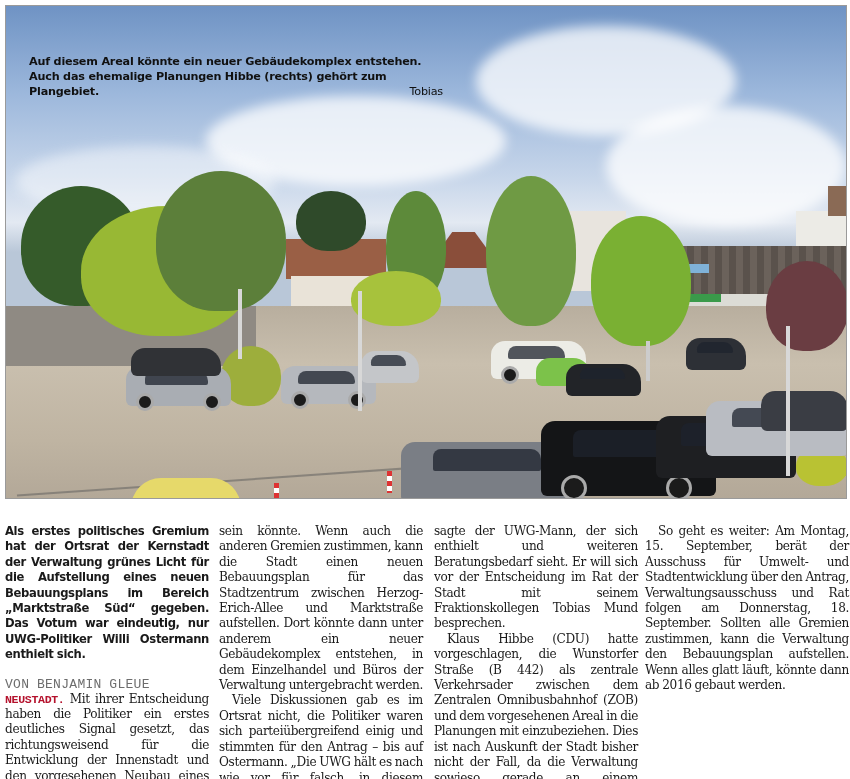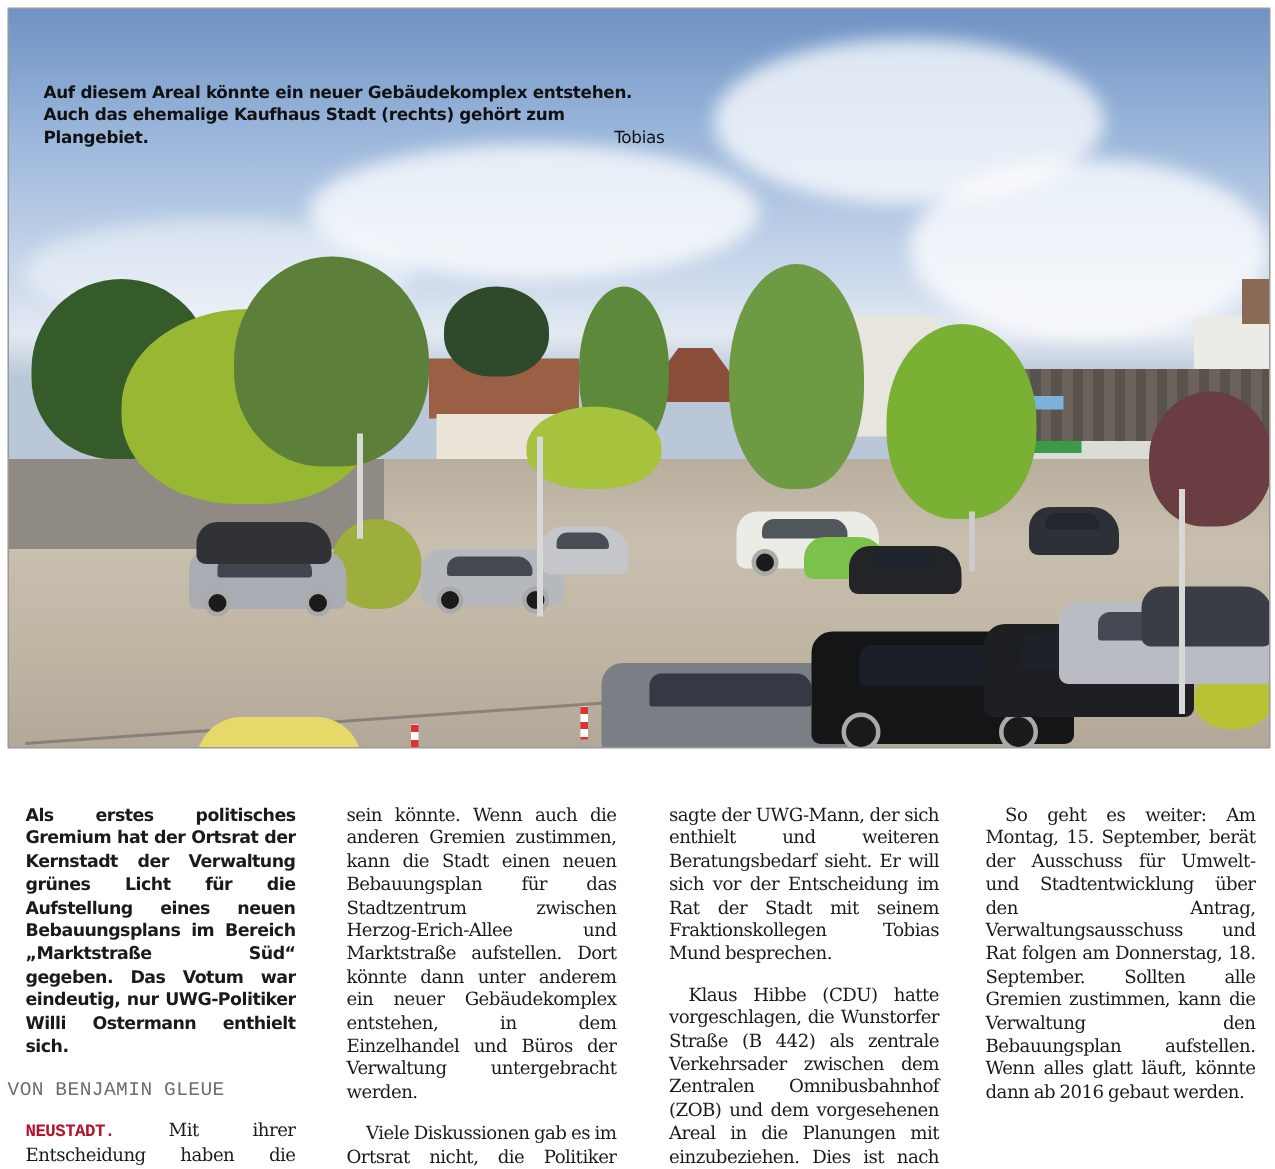--- a/index.html
+++ b/index.html
@@ -31,21 +31,21 @@
     font-family: "DejaVu Sans", sans-serif; font-size: 11.2px; font-weight: bold;
     line-height: 15px; color: #111; letter-spacing: -0.2px;
   }
   .caption .credit { float: right; font-weight: normal; }
 
   .col {
     position: absolute; top: 524px; width: 204px;
     font-family: "DejaVu Serif", serif; font-size: 12.1px; line-height: 15.4px;
     color: #1a1a1a; text-align: justify; letter-spacing: -0.35px; word-spacing: -0.5px;
   }
-  .col p { margin: 12px; }
+  .col p { margin: 0; }
   .col p.indent { text-indent: 13px; }
   .col1 { left: 5px; }
   .col2 { left: 219px; }
   .col3 { left: 434px; }
   .col4 { left: 645px; }
 
   .lead {
     font-family: "DejaVu Sans", sans-serif; font-weight: bold;
     font-size: 11.6px; line-height: 15.4px; letter-spacing: -0.35px; word-spacing: -0.3px;
     text-align: justify; color: #1a1a1a;
@@ -137,21 +137,21 @@
   <div class="car" style="left:125px;top:472px;width:110px;height:30px;background:#e6d96a;border-radius:40px 40px 0 0;"></div>
 
   <div class="pole" style="left:232px;top:283px;height:70px;"></div>
   <div class="pole" style="left:352px;top:285px;height:120px;"></div>
   <div class="pole" style="left:780px;top:320px;height:150px;"></div>
   <div class="pole" style="left:640px;top:335px;height:40px;background:#ccc;"></div>
   <div class="bollard" style="left:268px;top:477px;"></div>
   <div class="bollard" style="left:381px;top:465px;"></div>
 
   <div class="caption">
-    <span>Auf diesem Areal könnte ein neuer Gebäudekomplex entstehen. Auch das ehemalige Kaufhaus Stadt (rechts) gehört zum Plangebiet.</span>
+    <span>Auf diesem Areal könnte ein neuer Gebäudekomplex entstehen. Auch das ehemalige Planungen Hibbe (rechts) gehört zum Plangebiet.</span>
     <span class="credit">Tobias</span>
   </div>
 </div>
 
 <div class="col col1">
   <p class="lead">Als erstes politisches Gremium hat der Ortsrat der Kernstadt der Verwaltung grünes Licht für die Aufstellung eines neuen Bebauungsplans im Bereich „Marktstraße Süd“ gegeben. Das Votum war eindeutig, nur UWG-Politiker Willi Ostermann enthielt sich.</p>
   <div class="byline">VON BENJAMIN GLEUE</div>
   <p class="body1"><span class="dateline">NEUSTADT.</span> <span>Mit ihrer Entscheidung haben die Politiker ein erstes deutliches Signal gesetzt, das richtungsweisend für die Entwicklung der Innenstadt und den vorgesehenen Neubau eines Rathauses</span></p>
 </div>
 

